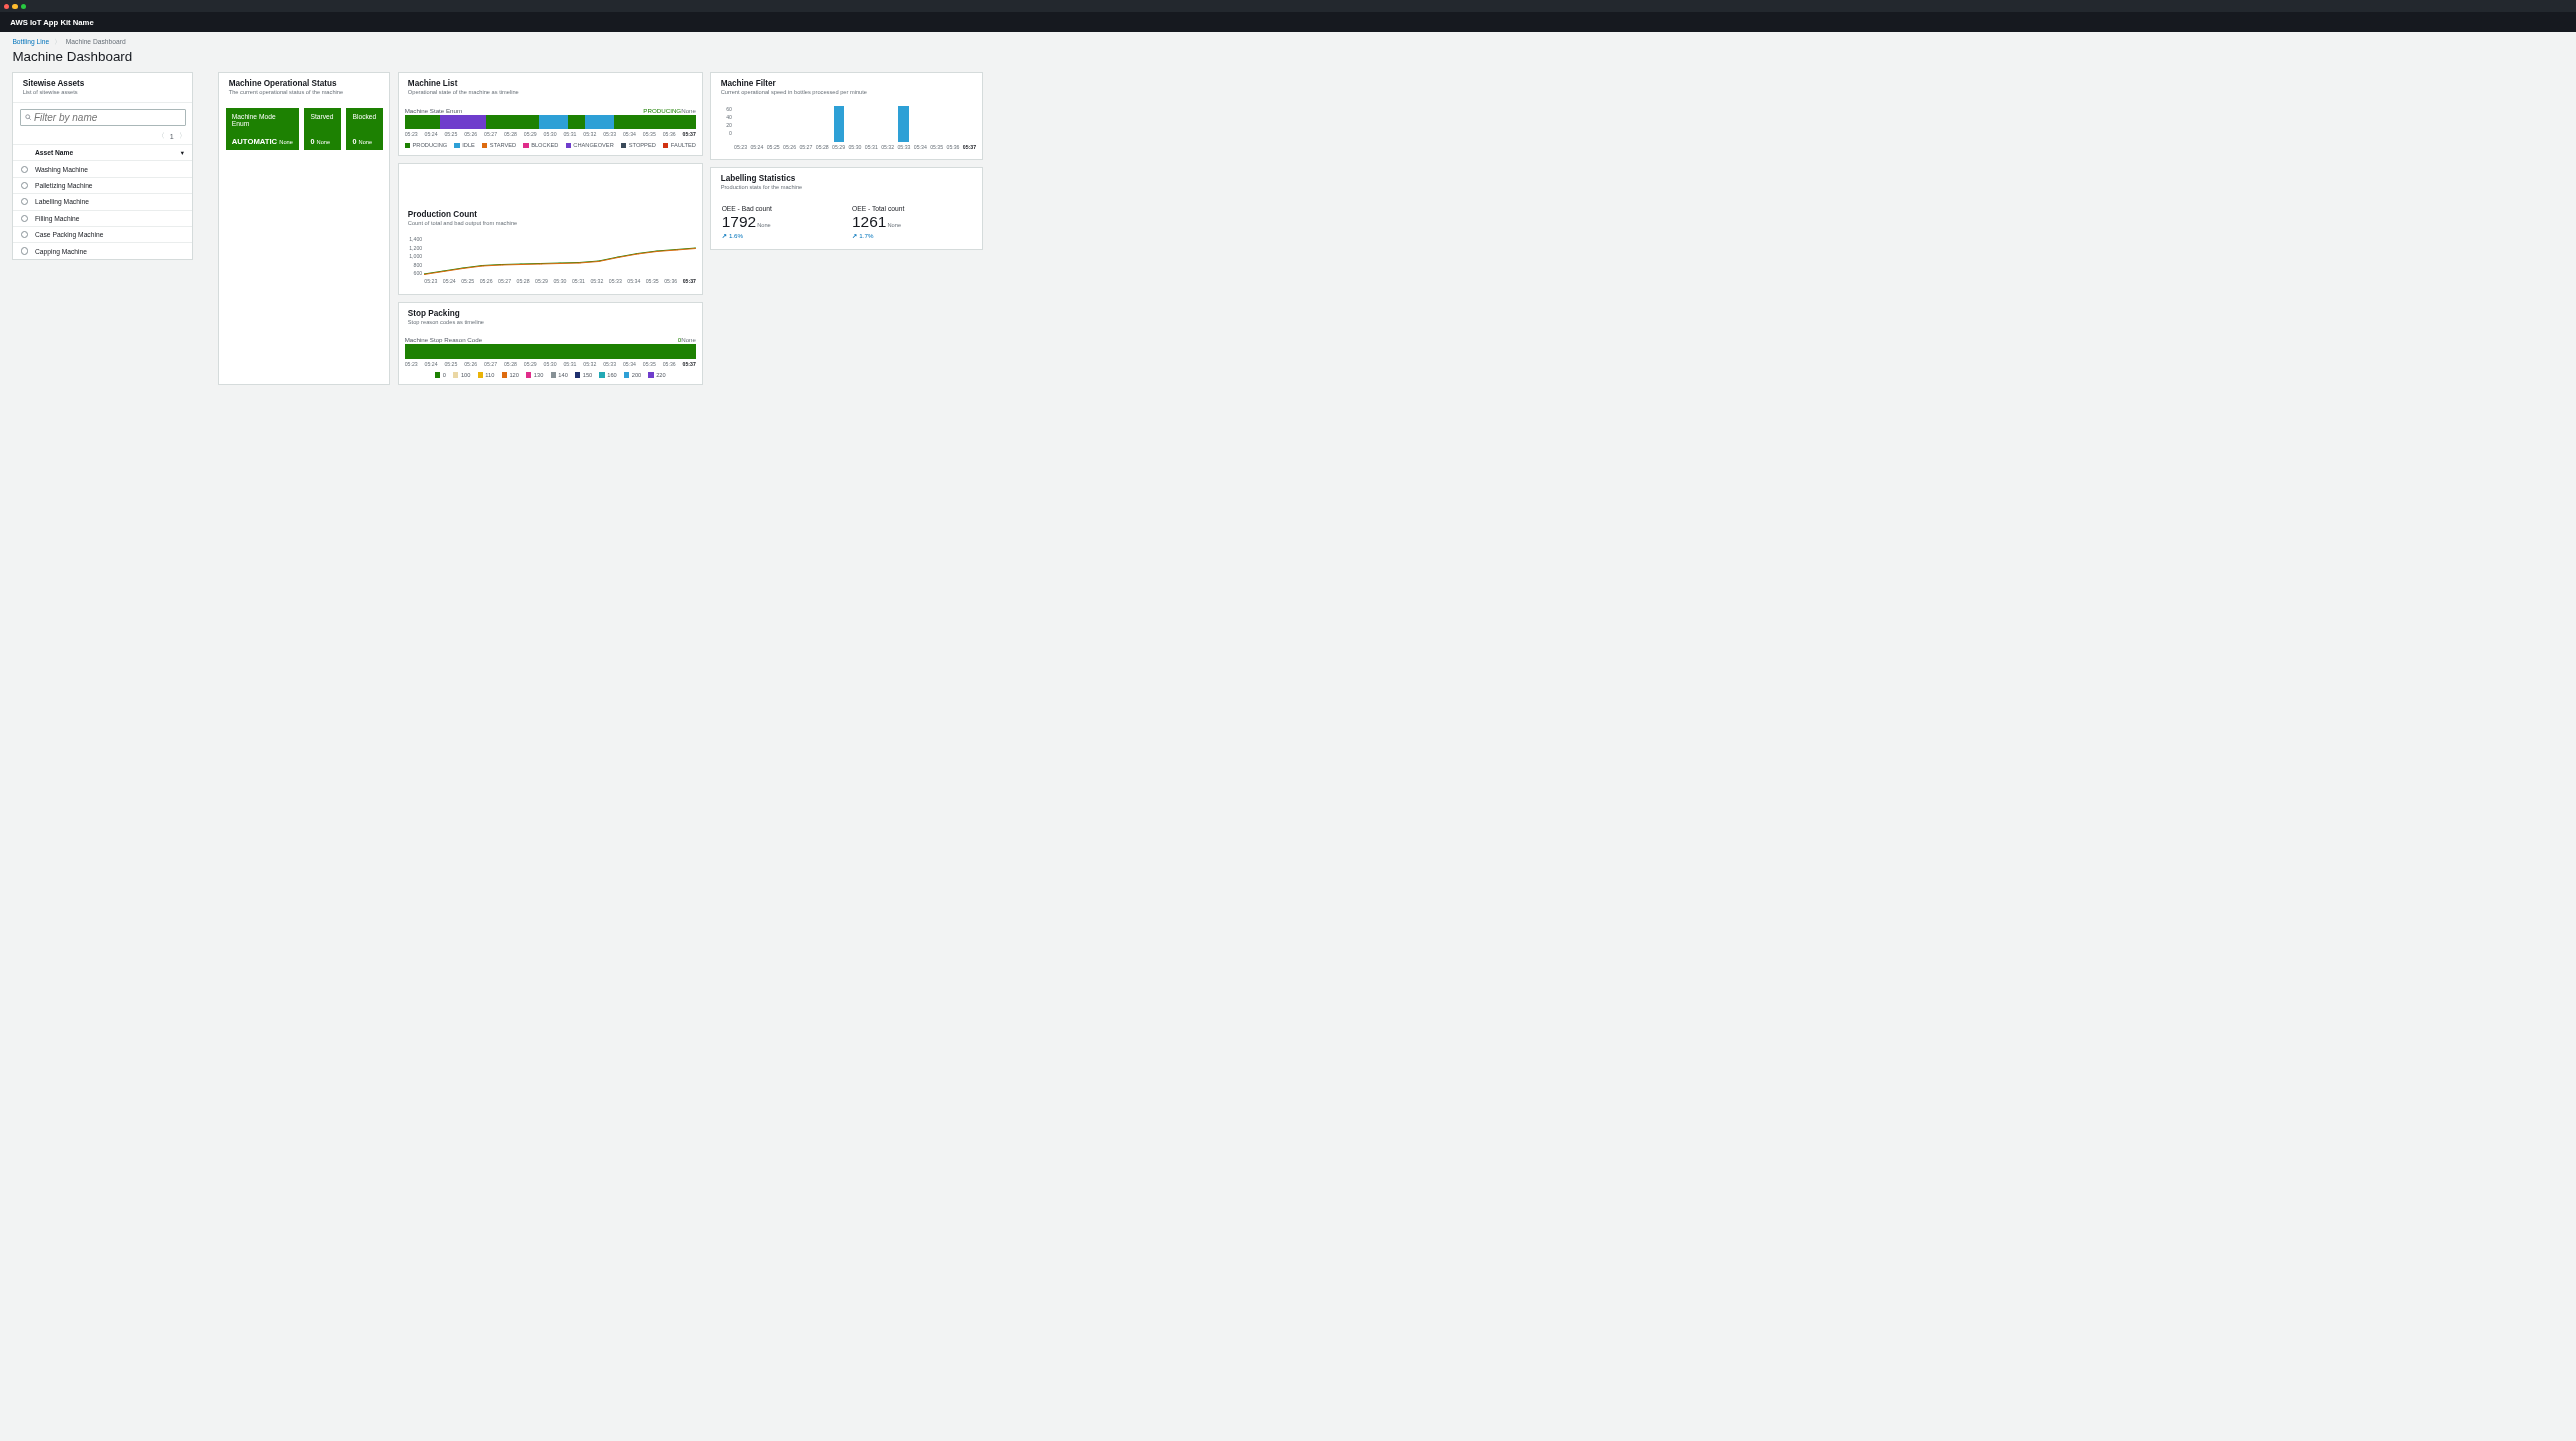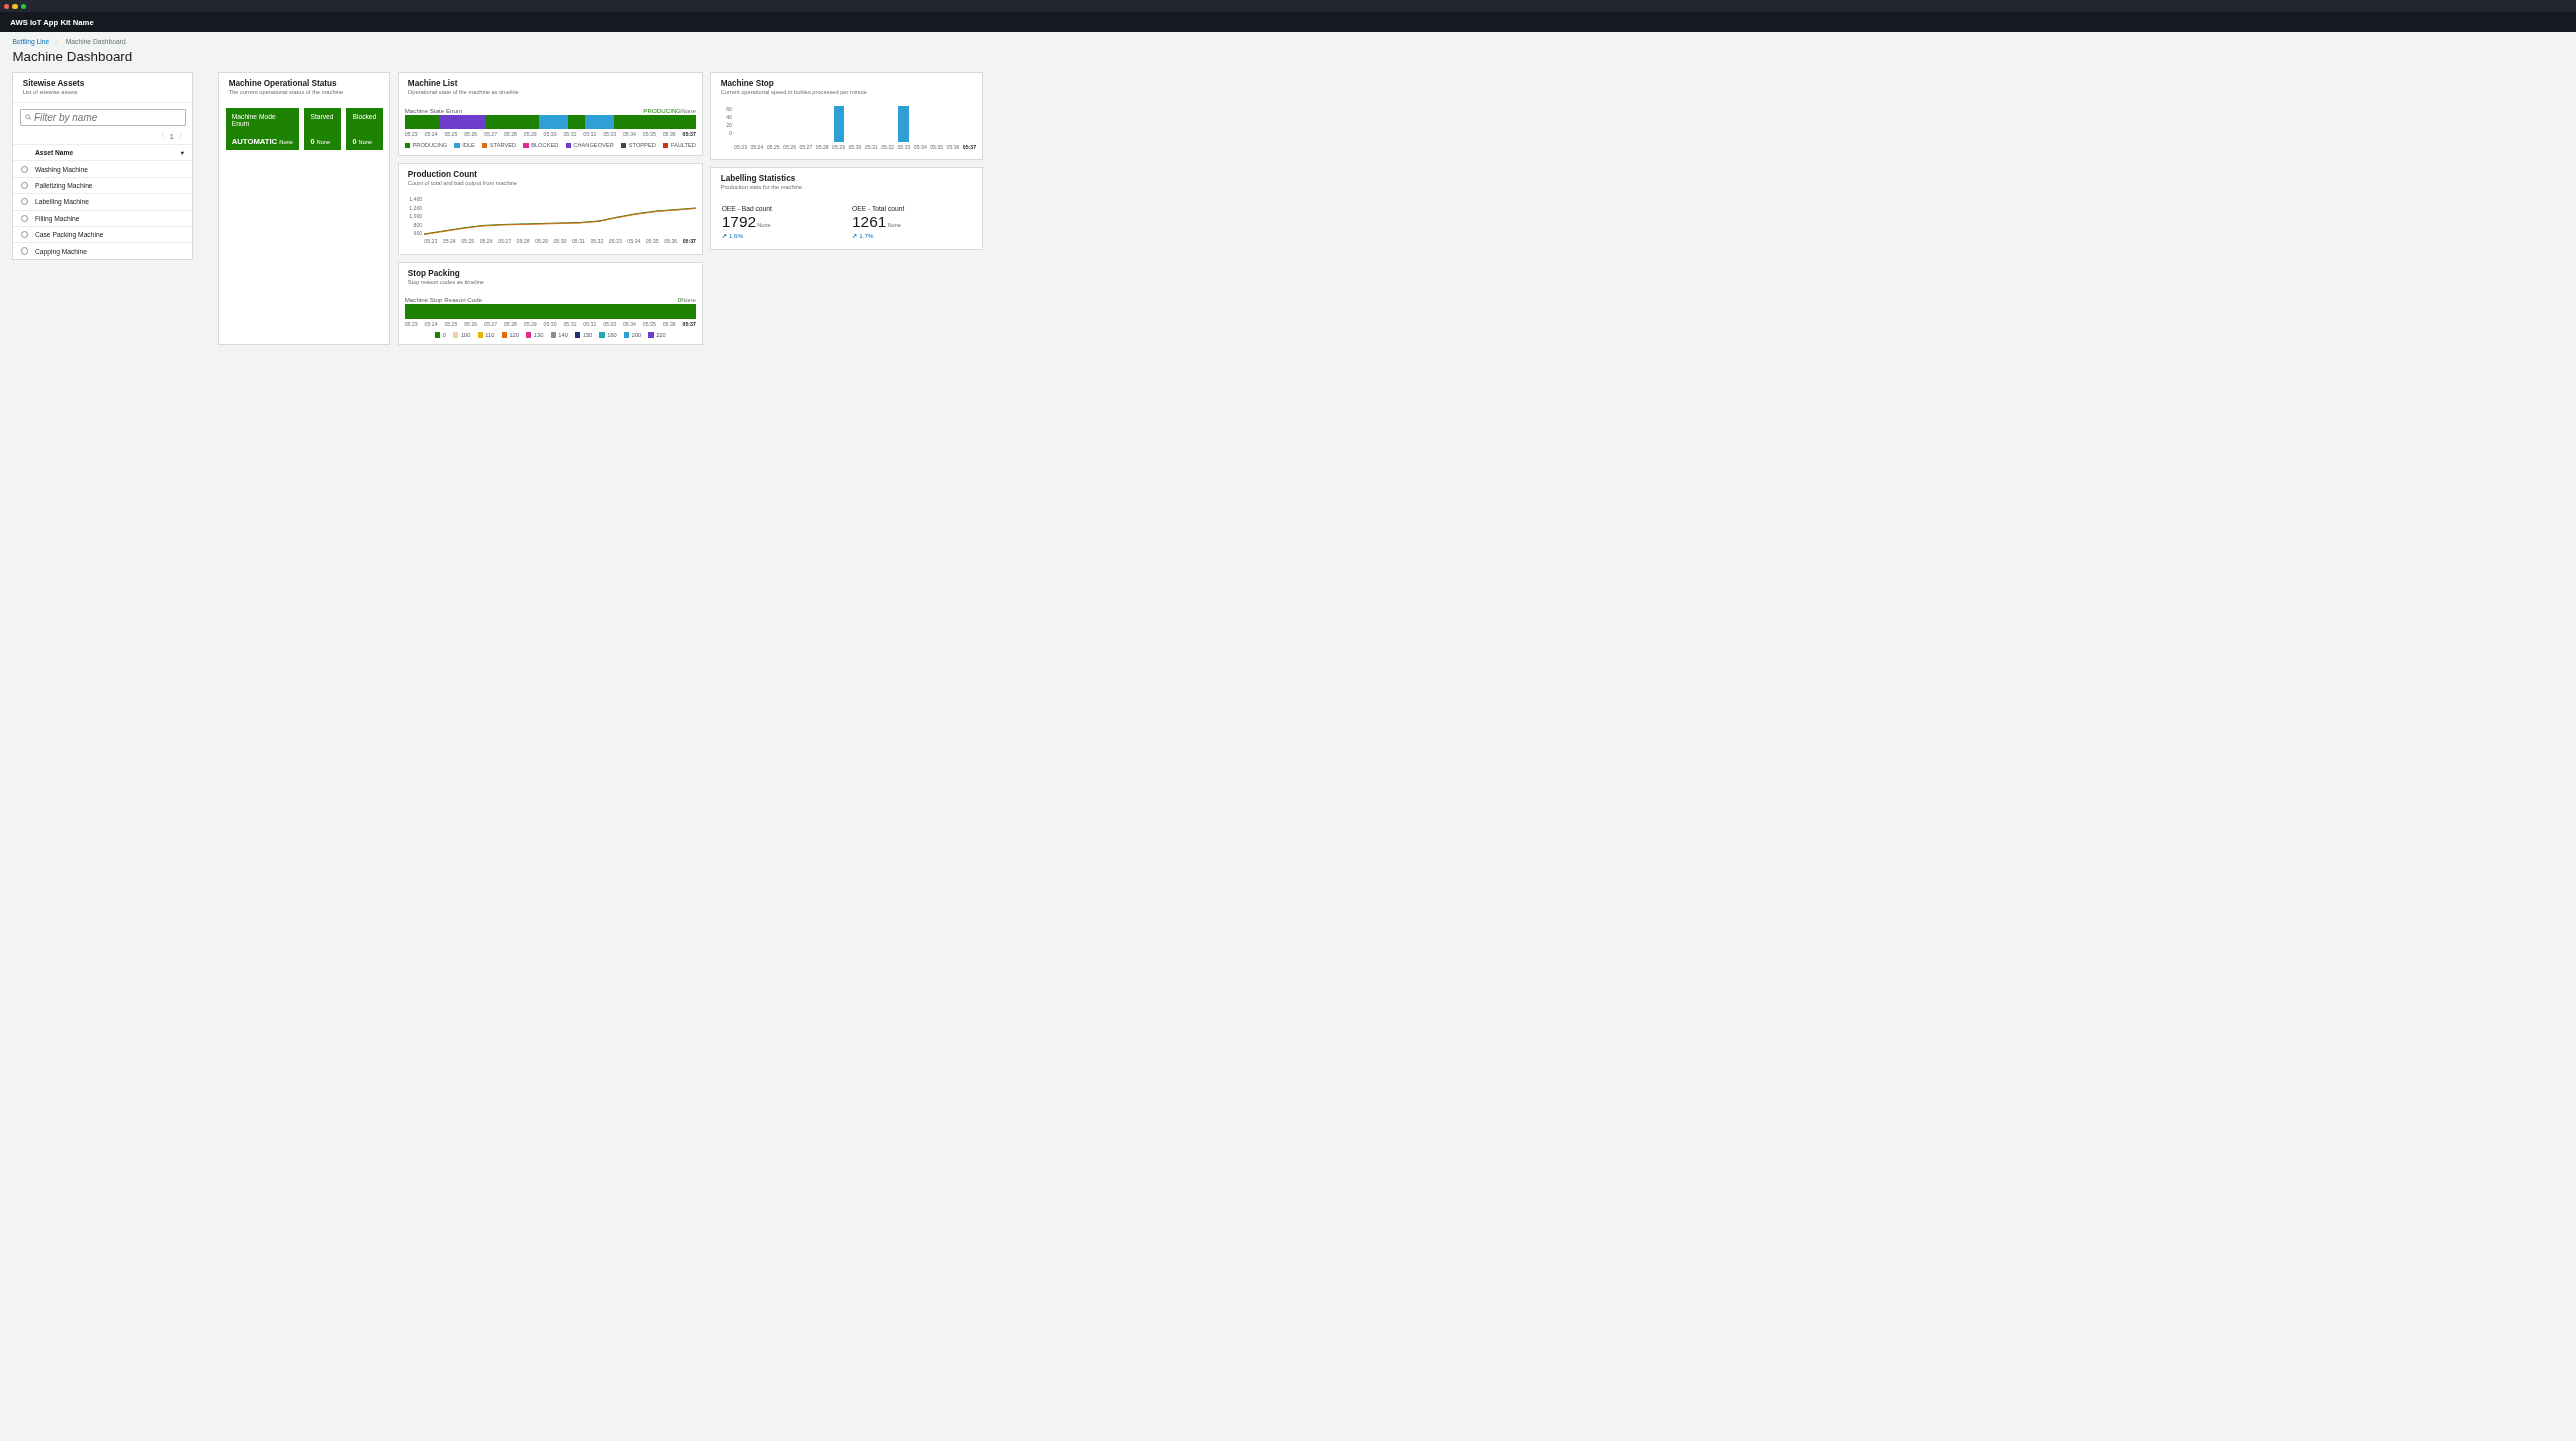--- a/index.html
+++ b/index.html
@@ -235,21 +235,21 @@
                 </span>
                 <span class="legend-item">
                   <span class="sq" style="background:#d13212"></span>
                   <span>FAULTED</span>
                 </span>
               </div>
           </div>
         </div>
 
         <div class="panel">
-          <div class="panel-header" style="border-bottom:none;">
+          <div class="panel-header" style="border-bottom:none;margin-top:40px;">
             <div class="panel-title">Production Count</div>
             <div class="panel-desc">Count of total and bad output from machine</div>
           </div>
           <div class="chart-body">
             <div class="linechart">
               <div class="yaxis" id="pc-yaxis">
                   <span>1,400</span>
                   <span>1,200</span>
                   <span>1,000</span>
                   <span>800</span>
@@ -386,21 +386,21 @@
               </div>
           </div>
         </div>
 
       </div>
 
       <div class="col-right col-stack">
 
         <div class="panel">
           <div class="panel-header" style="border-bottom:none;">
-            <div class="panel-title">Machine Stop</div>
+            <div class="panel-title">Machine Filter</div>
             <div class="panel-desc">Current operational speed in bottles processed per minute</div>
           </div>
           <div class="chart-body">
             <div class="barchart">
               <div class="yaxis" id="speed-yaxis">
                   <span>60</span>
                   <span>40</span>
                   <span>20</span>
                   <span>0</span>
                 </div>

